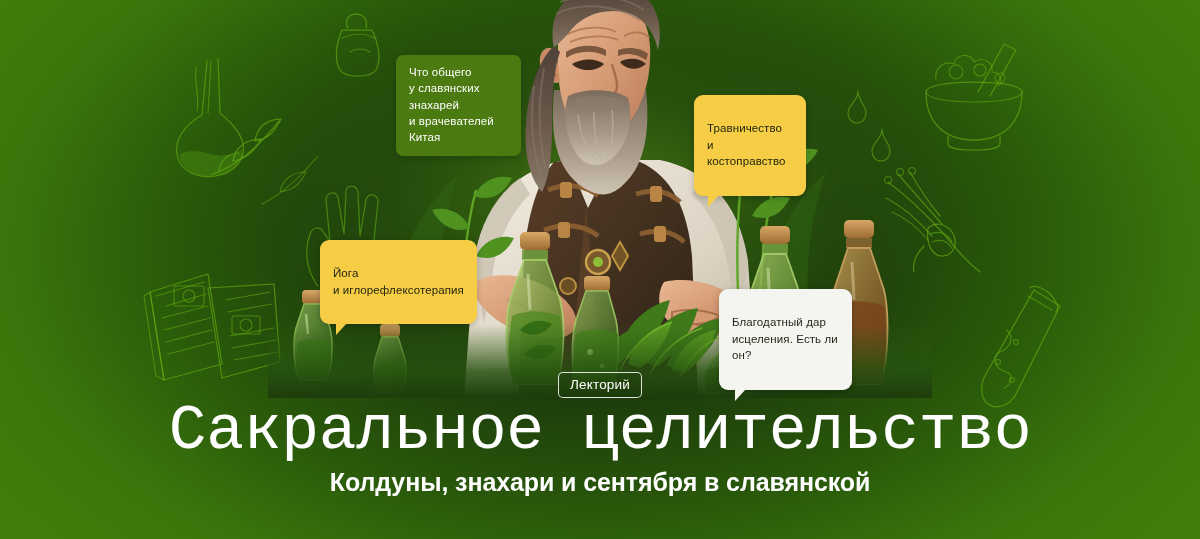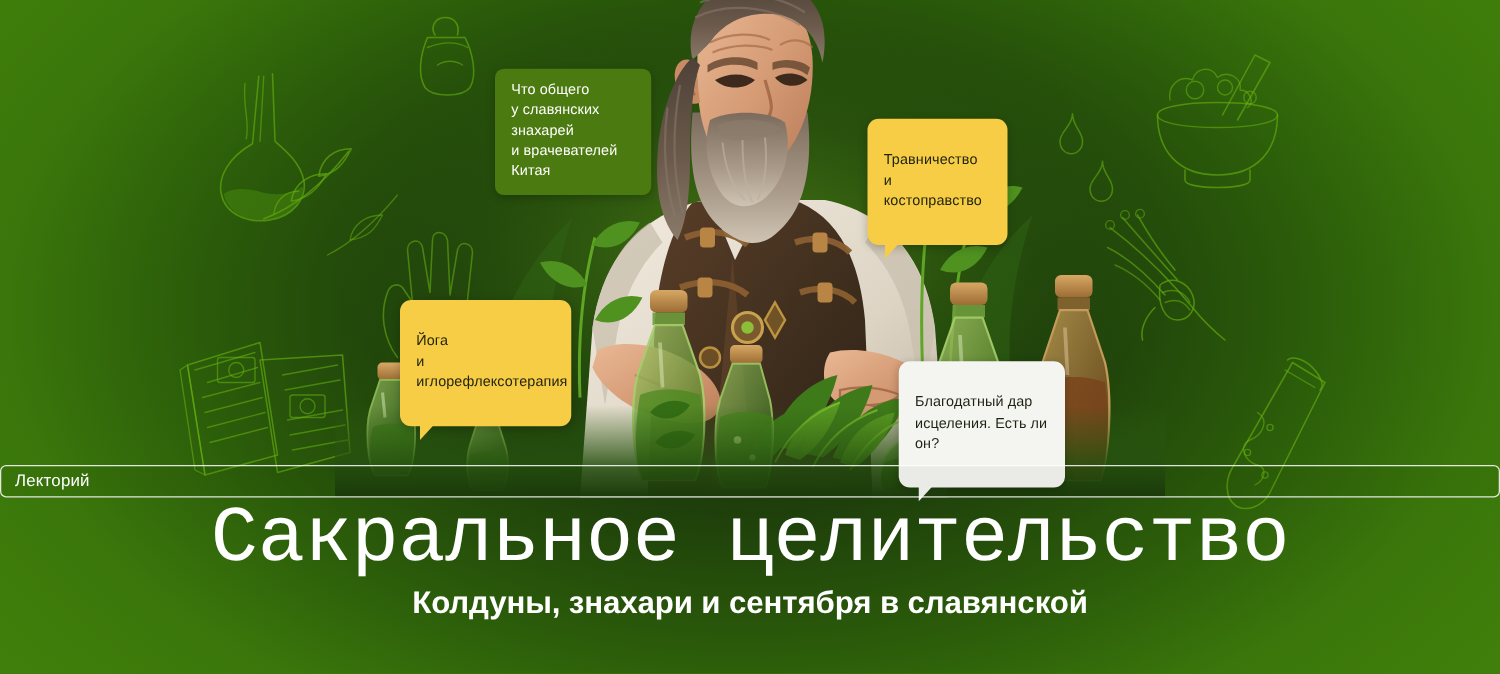--- a/index.html
+++ b/index.html
@@ -41,32 +41,32 @@
     letter-spacing:.1px;
     white-space:pre-line;
     box-shadow:0 2px 7px rgba(0,0,0,.22);
   }
   .bubble.olive { background:#4b7a10; color:#ffffff; }
   .bubble.yellow { background:#f7cd46; color:#23260e; }
   .bubble.white  { background:#f4f5f0; color:#1d2414; }
 
   .b1 { left:396px; top:55px;  width:125px; border-radius:7px; }
   .b2 { left:694px; top:95px;  width:112px; }
-  .b3 { left:320px; top:240px; width:137px; }
+  .b3 { left:320px; top:240px; width:157px; }
   .b4 { left:719px; top:289px; width:133px; }
 
   .tail { position:absolute; width:0; height:0; }
   .b2 .tail { left:14px; bottom:-11px; border-left:11px solid #f7cd46; border-bottom:12px solid transparent; }
   .b3 .tail { left:16px; bottom:-11px; border-left:11px solid #f7cd46; border-bottom:12px solid transparent; }
   .b4 .tail { left:16px; bottom:-11px; border-left:11px solid #f4f5f0; border-bottom:12px solid transparent; }
 
   
   .badges {
     position:absolute; left:0; right:0; top:372px;
-    display:flex; justify-content:center; gap:12px;flex-direction:column;
+    display:flex; justify-content:center; gap:12px;
   }
   .badge {
     border:1px solid rgba(255,255,255,.85);
     border-radius:5px;
     color:#ffffff;
     font-size:13.5px;
     letter-spacing:.15px;
     padding:4px 11px 5px 11px;
     background:rgba(0,0,0,.04);
     white-space:nowrap;

